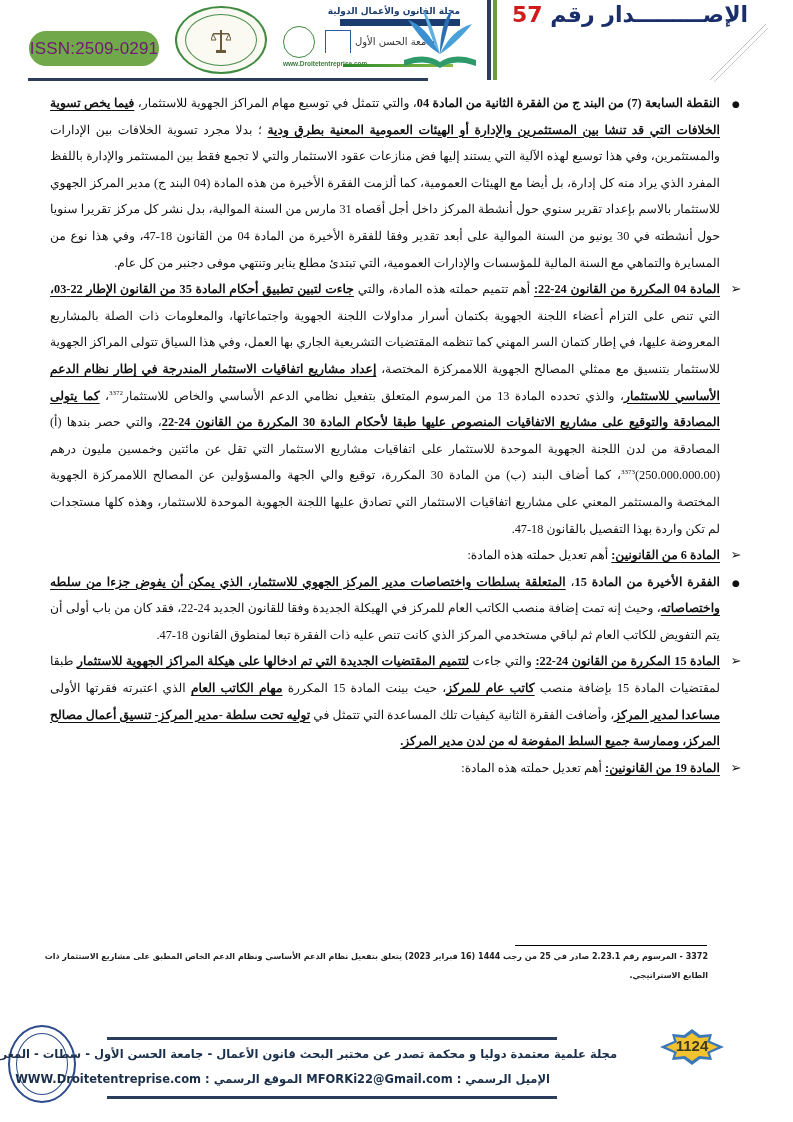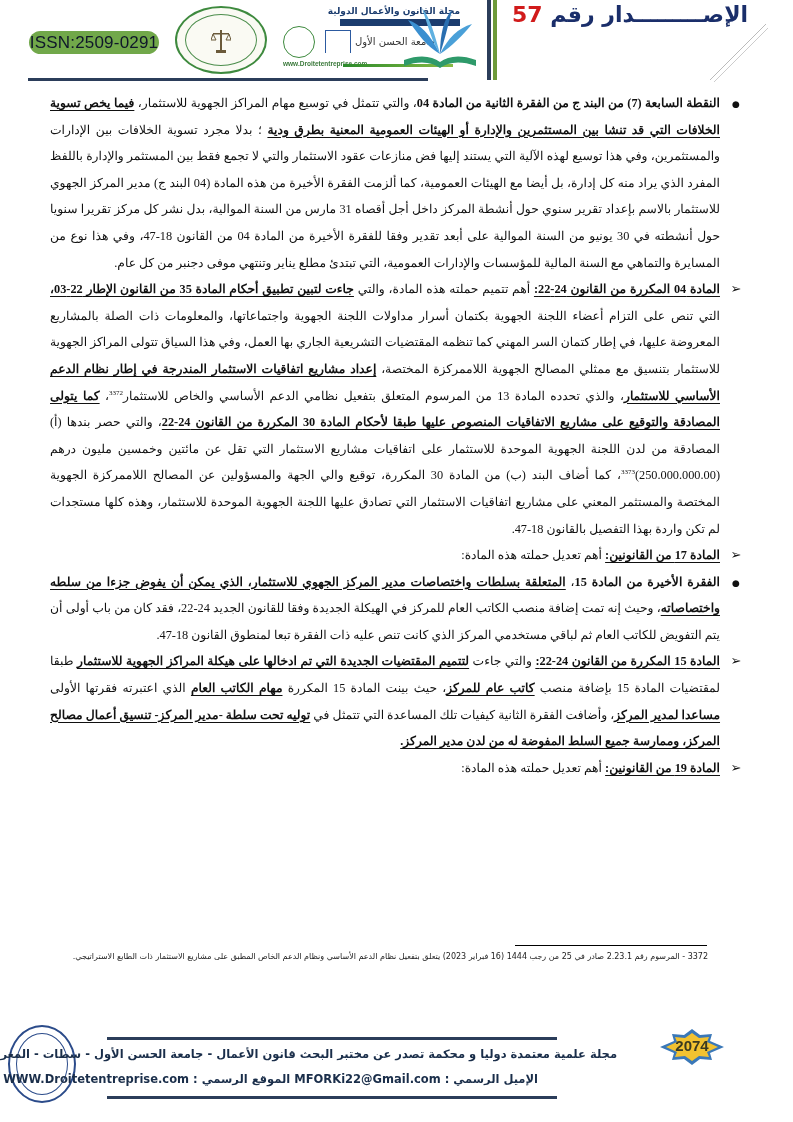--- a/index.html
+++ b/index.html
@@ -1,18 +1,18 @@
 <!DOCTYPE html>
 <html><head>
 <meta charset="utf-8">
 <style>
   html, body { margin:0; padding:0; background:#fff; }
   body { width:793px; height:1122px; position:relative; overflow:hidden; font-family:"DejaVu Sans", sans-serif; color:#111; }
   .header { position:absolute; left:0; top:0; width:793px; height:85px; }
-  .issn { position:absolute; left:29px; top:31px; width:130px; height:23px; background:#71a84a; border-radius:17px; color:#0f172a; font-family:"Liberation Sans", sans-serif; font-size:17px; display:flex; align-items:center; justify-content:center; letter-spacing:0.2px; }
+  .issn { position:absolute; left:29px; top:31px; width:130px; height:35px; background:#71a84a; border-radius:17px; color:#701a75; font-family:"Liberation Sans", sans-serif; font-size:17px; display:flex; align-items:center; justify-content:center; letter-spacing:0.2px; }
   .seal-lab { position:absolute; left:175px; top:6px; width:88px; height:64px; border-radius:50%; border:2px solid #3e8a3e; background:#fafaf3; }
   .seal-lab .ring { position:absolute; left:8px; top:6px; right:8px; bottom:6px; border-radius:50%; border:1px solid #4b8d4b; }
   .seal-lab .scale { position:absolute; left:34px; top:18px; width:20px; height:28px; }
   .journal-banner { position:absolute; left:283px; top:6px; width:177px; height:66px; }
   .jb-title { position:absolute; right:0; top:0; font-size:9px; color:#1b3c6e; font-weight:bold; direction:rtl; white-space:nowrap; }
   .jb-strip { position:absolute; right:0; top:13px; width:120px; height:7px; background:#1b3c6e; }
   .jb-small-seal { position:absolute; left:0; top:20px; width:30px; height:30px; border-radius:50%; border:1.5px solid #3e8a3e; }
   .jb-uni { position:absolute; left:42px; top:24px; width:24px; height:22px; border:1px solid #2c5aa0; border-bottom:none; }
   .jb-uni-name { position:absolute; left:72px; top:30px; font-size:10px; color:#333; direction:rtl; }
   .jb-url { position:absolute; left:0; top:54px; font-size:6.5px; color:#3c7a3c; font-weight:bold; font-family:"Liberation Sans", sans-serif; }
@@ -31,28 +31,28 @@
   .content p { margin:0; }
   .item { position:relative; padding-right:25px; }
   .marker { position:absolute; right:0; top:0; width:18px; text-align:center; font-family:"DejaVu Sans", sans-serif; }
   .marker.dot::before { content:"●"; font-size:9px; }
   .marker.arrow::before { content:"➢"; font-size:13px; }
   .b { font-weight:bold; }
   .u { text-decoration:underline; text-underline-offset:3px; }
   sup { font-size:7px; line-height:0; }
 
   .fn-rule { position:absolute; left:515px; top:945px; width:192px; height:1px; background:#000; }
-  .footnotes { position:absolute; left:40px; top:948px; width:668px; direction:rtl; font-family:"DejaVu Sans", sans-serif; font-size:8px; line-height:18.5px; text-align:right; color:#222; }
+  .footnotes { position:absolute; left:40px; top:948px; width:668px; direction:rtl; font-family:"DejaVu Sans", sans-serif; font-size:8px; line-height:18.5px; text-align:right; color:#222;font-weight:bold; }
   .footnotes p { margin:0; }
 
   .footer { position:absolute; left:0; top:1025px; width:793px; height:97px; }
   .f-rule-top { position:absolute; left:107px; top:12px; width:450px; height:3px; background:#2b3d5a; }
   .f-rule-bot { position:absolute; left:107px; top:71px; width:450px; height:3px; background:#2b3d5a; }
   .f-line1 { position:absolute; left:107px; top:22px; width:510px; direction:rtl; text-align:right; font-family:"DejaVu Sans", sans-serif; font-weight:bold; font-size:11.5px; color:#1a2e4a; white-space:nowrap; }
-  .f-line2 { position:absolute; left:118px; top:47px; width:420px; direction:rtl; text-align:right; font-family:"DejaVu Sans", sans-serif; font-weight:bold; font-size:11.5px; color:#1a2e4a; white-space:nowrap; }
+  .f-line2 { position:absolute; left:130px; top:47px; width:420px; direction:rtl; text-align:right; font-family:"DejaVu Sans", sans-serif; font-weight:bold; font-size:11.5px; color:#1a2e4a; white-space:nowrap; }
   .pg-badge { position:absolute; left:660px; top:4px; width:64px; height:36px; }
   .pg-num { position:absolute; left:660px; top:12px; width:64px; text-align:center; font-family:"Liberation Sans", sans-serif; font-weight:bold; font-size:15px; color:#3a3a20; }
   .f-seal { position:absolute; left:8px; top:0; width:64px; height:74px; border-radius:50%; border:2px solid #2b4b8a; background:#fff; }
   .f-seal .ring { position:absolute; left:6px; top:6px; right:6px; bottom:6px; border-radius:50%; border:1px solid #2b4b8a; }
 </style>
 </head>
 <body>
 
 <div class="header">
   <div class="issn">ISSN:2509-0291</div>
@@ -108,21 +108,21 @@
     <div class="item">
       <span class="marker dot"></span>
       <p><span class="b">النقطة السابعة (7) من البند ج من الفقرة الثانية من المادة 04</span><span>، والتي تتمثل في توسيع مهام المراكز الجهوية للاستثمار، </span><span class="b u">فيما يخص تسوية الخلافات التي قد تنشا بين المستثمرين والإدارة أو الهيئات العمومية المعنية بطرق ودية</span><span> ؛ بدلا مجرد تسوية الخلافات بين الإدارات والمستثمرين، وفي هذا توسيع لهذه الآلية التي يستند إليها فض منازعات عقود الاستثمار والتي لا تجمع فقط بين المستثمر والإدارة باللفظ المفرد الذي يراد منه كل إدارة، بل أيضا مع الهيئات العمومية، كما ألزمت الفقرة الأخيرة من هذه المادة (04 البند ج) مدير المركز الجهوي للاستثمار بالاسم بإعداد تقرير سنوي حول أنشطة المركز داخل أجل أقصاه 31 مارس من السنة الموالية، بدل نشر كل مركز تقريرا سنويا حول أنشطته في 30 يونيو من السنة الموالية على أبعد تقدير وفقا للفقرة الأخيرة من المادة 04 من القانون 18-47، وفي هذا نوع من المسايرة والتماهي مع السنة المالية للمؤسسات والإدارات العمومية، التي تبتدئ مطلع يناير وتنتهي موفى دجنبر من كل عام.</span></p>
     </div>
     <div class="item">
       <span class="marker arrow"></span>
       <p><span class="b u">المادة 04 المكررة من القانون 24-22:</span><span> أهم تتميم حملته هذه المادة، والتي </span><span class="b u">جاءت لتبين تطبيق أحكام المادة 35 من القانون الإطار 22-03،</span><span> التي تنص على التزام أعضاء اللجنة الجهوية بكتمان أسرار مداولات اللجنة الجهوية واجتماعاتها، والمعلومات ذات الصلة بالمشاريع المعروضة عليها، في إطار كتمان السر المهني كما تنظمه المقتضيات التشريعية الجاري بها العمل، وفي هذا السياق تتولى المراكز الجهوية للاستثمار بتنسيق مع ممثلي المصالح الجهوية اللاممركزة المختصة، </span><span class="b u">إعداد مشاريع اتفاقيات الاستثمار المندرجة في إطار نظام الدعم الأساسي للاستثمار</span><span>، والذي تحدده المادة 13 من المرسوم المتعلق بتفعيل نظامي الدعم الأساسي والخاص للاستثمار</span><sup>3372</sup><span>، </span><span class="b u">كما يتولى المصادقة والتوقيع على مشاريع الاتفاقيات المنصوص عليها طبقا لأحكام المادة 30 المكررة من القانون 24-22</span><span>، والتي حصر بندها (أ) المصادقة من لدن اللجنة الجهوية الموحدة للاستثمار على اتفاقيات مشاريع الاستثمار التي تقل عن مائتين وخمسين مليون درهم (250.000.000.00)</span><sup>3373</sup><span>، كما أضاف البند (ب) من المادة 30 المكررة، توقيع والي الجهة والمسؤولين عن المصالح اللاممركزة الجهوية المختصة والمستثمر المعني على مشاريع اتفاقيات الاستثمار التي تصادق عليها اللجنة الجهوية الموحدة للاستثمار، وهذه كلها مستجدات لم تكن واردة بهذا التفصيل بالقانون 18-47.</span></p>
     </div>
     <div class="item">
       <span class="marker arrow"></span>
-      <p><span class="b u">المادة 17 من القانونين:</span><span> أهم تعديل حملته هذه المادة:</span></p>
+      <p><span class="b u">المادة 6 من القانونين:</span><span> أهم تعديل حملته هذه المادة:</span></p>
     </div>
     <div class="item">
       <span class="marker dot"></span>
       <p><span class="b">الفقرة الأخيرة من المادة 15</span><span>، </span><span class="b u">المتعلقة بسلطات واختصاصات مدير المركز الجهوي للاستثمار، الذي يمكن أن يفوض جزءا من سلطه واختصاصاته</span><span>، وحيث إنه تمت إضافة منصب الكاتب العام للمركز في الهيكلة الجديدة وفقا للقانون الجديد 24-22، فقد كان من باب أولى أن يتم التفويض للكاتب العام ثم لباقي مستخدمي المركز الذي كانت تنص عليه ذات الفقرة تبعا لمنطوق القانون 18-47.</span></p>
     </div>
     <div class="item">
       <span class="marker arrow"></span>
       <p><span class="b u">المادة 15 المكررة من القانون 24-22:</span><span> والتي جاءت </span><span class="b u">لتتميم المقتضيات الجديدة التي تم ادخالها على هيكلة المراكز الجهوية للاستثمار</span><span> طبقا لمقتضيات المادة 15 بإضافة منصب </span><span class="b u">كاتب عام للمركز</span><span>، حيث بينت المادة 15 المكررة </span><span class="b u">مهام الكاتب العام</span><span> الذي اعتبرته فقرتها الأولى </span><span class="b u">مساعدا لمدير المركز</span><span>، وأضافت الفقرة الثانية كيفيات تلك المساعدة التي تتمثل في </span><span class="b u">توليه تحت سلطة -مدير المركز- تنسيق أعمال مصالح المركز، وممارسة جميع السلط المفوضة له من لدن مدير المركز.</span></p>
     </div>
     <div class="item">
@@ -141,14 +141,14 @@
     <div class="ring"></div>
   </div>
   <div class="f-rule-top"></div>
   <div class="f-line1">مجلة علمية معتمدة دوليا و محكمة تصدر عن مختبر البحث قانون الأعمال - جامعة الحسن الأول - سطات - المغرب</div>
   <div class="f-line2">الإميل الرسمي : MFORKi22@Gmail.com الموقع الرسمي : WWW.Droitetentreprise.com</div>
   <div class="f-rule-bot"></div>
   <svg class="pg-badge" viewBox="0 0 64 36">
     <polygon points="32,0 40,6 52,5 50,12 64,18 50,24 52,31 40,30 32,36 24,30 12,31 14,24 0,18 14,12 12,5 24,6" fill="#3a78b8"></polygon>
     <polygon points="32,4 39,9 49,8 47,13 58,18 47,23 49,28 39,27 32,32 25,27 15,28 17,23 6,18 17,13 15,8 25,9" fill="#f2c230"></polygon>
   </svg>
-  <div class="pg-num">2074</div>
+  <div class="pg-num">1124</div>
 </div>
 
 </body></html>

